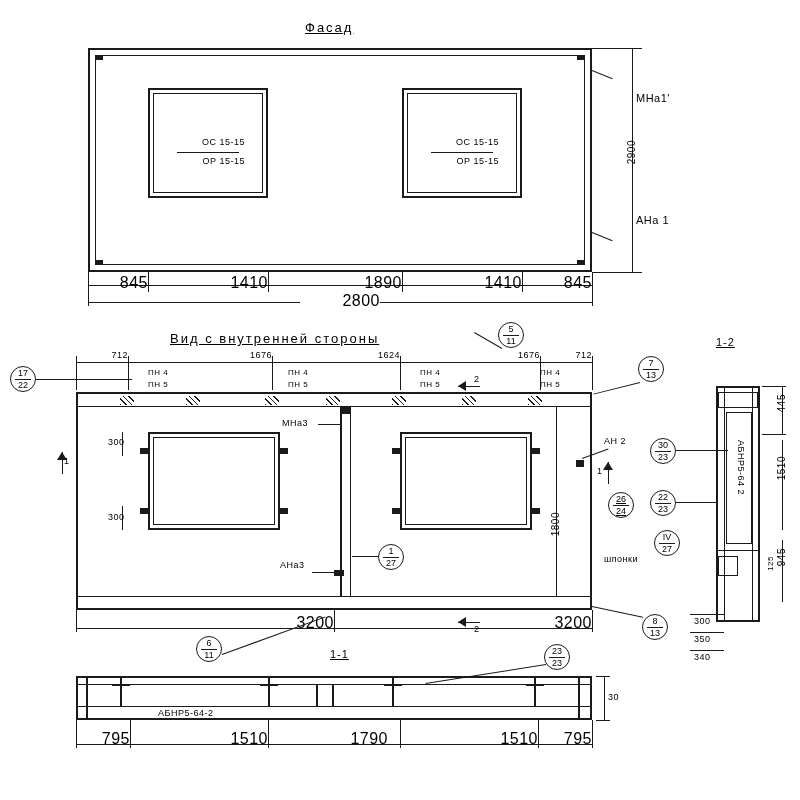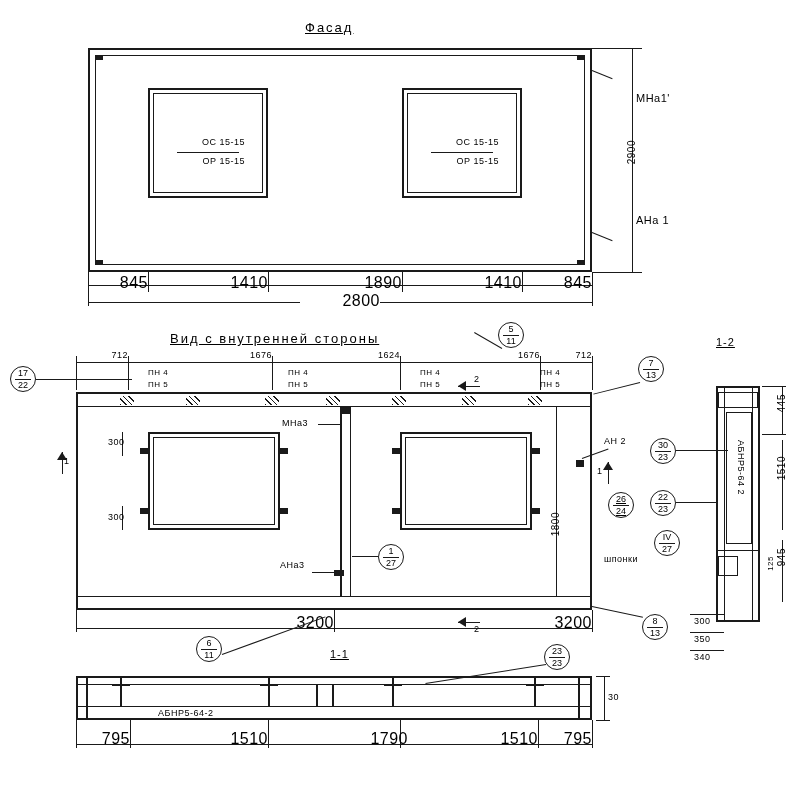--- a/index.html
+++ b/index.html
@@ -319,17 +319,17 @@
 
   <div class="ln h" style="left:76px;top:744px;width:516px;"></div>
   <div class="ln v" style="left:76px;top:720px;height:28px;"></div>
   <div class="ln v" style="left:130px;top:720px;height:28px;"></div>
   <div class="ln v" style="left:268px;top:720px;height:28px;"></div>
   <div class="ln v" style="left:400px;top:720px;height:28px;"></div>
   <div class="ln v" style="left:538px;top:720px;height:28px;"></div>
   <div class="ln v" style="left:592px;top:720px;height:28px;"></div>
   <div class="txt ctr" style="left:76px;top:730px;width:54px;">795</div>
   <div class="txt ctr" style="left:130px;top:730px;width:138px;">1510</div>
-  <div class="txt ctr" style="left:276px;top:730px;width:132px;">1790</div>
+  <div class="txt ctr" style="left:256px;top:730px;width:132px;">1790</div>
   <div class="txt ctr" style="left:400px;top:730px;width:138px;">1510</div>
   <div class="txt ctr" style="left:538px;top:730px;width:54px;">795</div>
 
 </div>
 
 </body></html>

